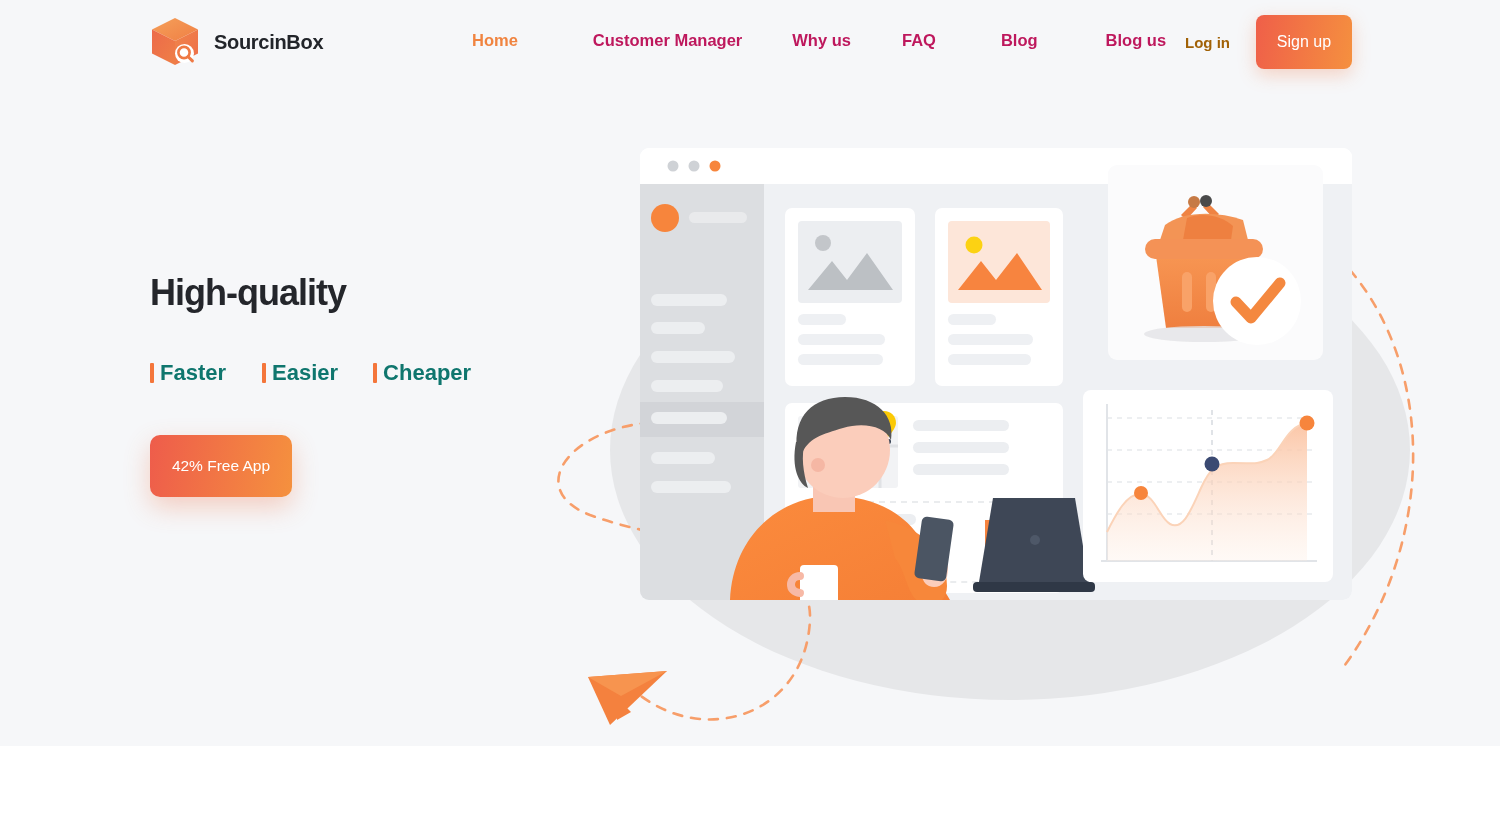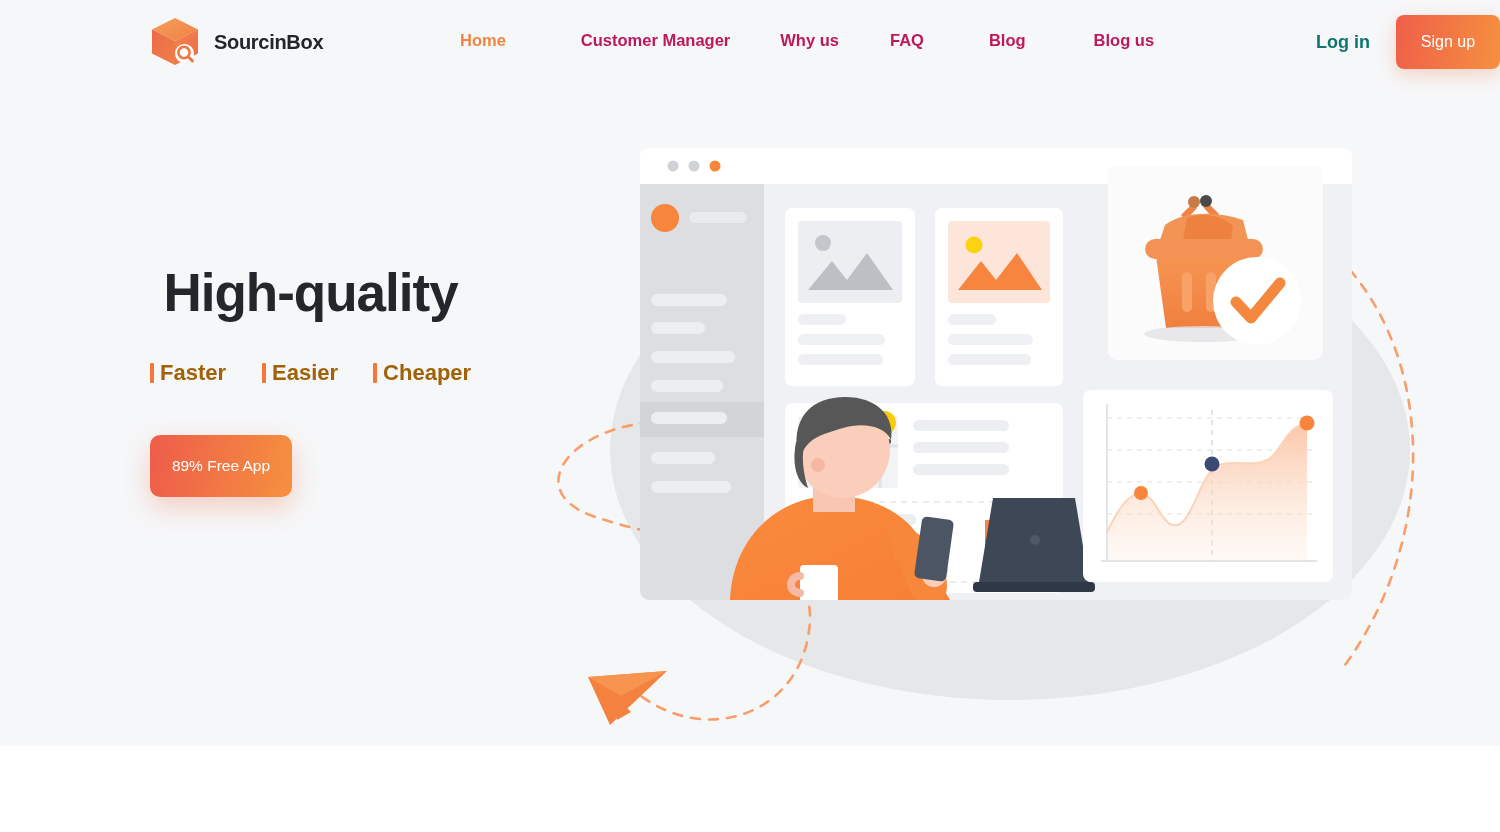--- a/index.html
+++ b/index.html
@@ -27,68 +27,68 @@
     position:absolute; left:148px; top:14px;
     display:flex; align-items:center; gap:12px;
   }
   .brand-logo { width:54px; height:56px; display:block; }
   .brand-name {
     font-size:20px; font-weight:bold; color:#22252a;
     letter-spacing:-0.3px;
   }
 
   .nav-links {
-    position:absolute; left:460px; top:31px;
+    position:absolute; left:472px; top:31px;
     display:flex; align-items:flex-end; gap:4px;
   }
   .nav-link {
     font-size:16.5px; font-weight:bold; color:#be185d;
     text-decoration:none; white-space:nowrap;
     cursor:pointer;
   }
   .nav-link.active { color:#f08440; }
   .nav-gap-1 { width:67px; }
   .nav-gap-2 { width:42px; }
   .nav-gap-3 { width:43px; }
   .nav-gap-4 { width:57px; }
   .nav-gap-5 { width:60px; }
 
   .nav-right {
     position:absolute; right:0; top:15px;
     display:flex; align-items:center;
   }
   .login-link {
-    font-size:18px; font-weight:bold; color:#0f766e;
+    font-size:15px; font-weight:bold; color:#a16207;
     text-decoration:none; margin-right:26px; cursor:pointer;
     white-space:nowrap;
   }
   .signup-btn {
-    width:104px; height:54px;
+    width:96px; height:54px;
     border-radius:8px; border:none;
     background:linear-gradient(100deg,#ef5f49 0%,#f5903f 100%);
     color:#ffffff; font-size:16px; font-weight:normal;
     font-family:"Liberation Sans", sans-serif;
     cursor:pointer;
     box-shadow:0 6px 18px rgba(241,116,62,0.28);
+    margin-right:148px;
   }
 
   
   .hero-text { position:absolute; left:150px; top:255px; z-index:20; }
   .headline {
-    font-size:53px; font-weight:bold; color:#24262b;
+    font-size:36px; font-weight:bold; color:#24262b;
     line-height:75px; letter-spacing:-1px;
     white-space:nowrap;
-    text-align:center;
   }
   .sub-features {
     display:flex; align-items:center; margin-top:30px;
   }
   .feat {
     display:flex; align-items:center;
-    font-size:22px; font-weight:bold; color:#a16207;
+    font-size:22px; font-weight:bold; color:#0f766e;
   }
   .feat-bar {
     display:inline-block;
     width:4px; height:20px; background:#f4763b;
     margin-right:6px; border-radius:1px;
   }
   .feat-gap-a { width:36px; }
   .feat-gap-b { width:35px; }
 
   .cta-btn {
@@ -184,21 +184,21 @@
       <i class="feat-bar"></i>
       <span>Easier</span>
     </span>
     <span class="feat-gap-b"></span>
     <span class="feat">
       <i class="feat-bar"></i>
       <span>Cheaper</span>
     </span>
   </div>
 
-  <button class="cta-btn">89% Free App</button>
+  <button class="cta-btn">42% Free App</button>
 </div>
 
 <div class="illus">
 <svg width="900" height="620" viewBox="0 0 900 620">
   <defs>
     <linearGradient id="basketG" x1="0" y1="0" x2="0" y2="1">
       <stop offset="0" stop-color="#f79552"></stop>
           <stop offset="1" stop-color="#ef7f3f"></stop>
     </linearGradient>
     <linearGradient id="areaG" x1="0" y1="0" x2="0" y2="1">

